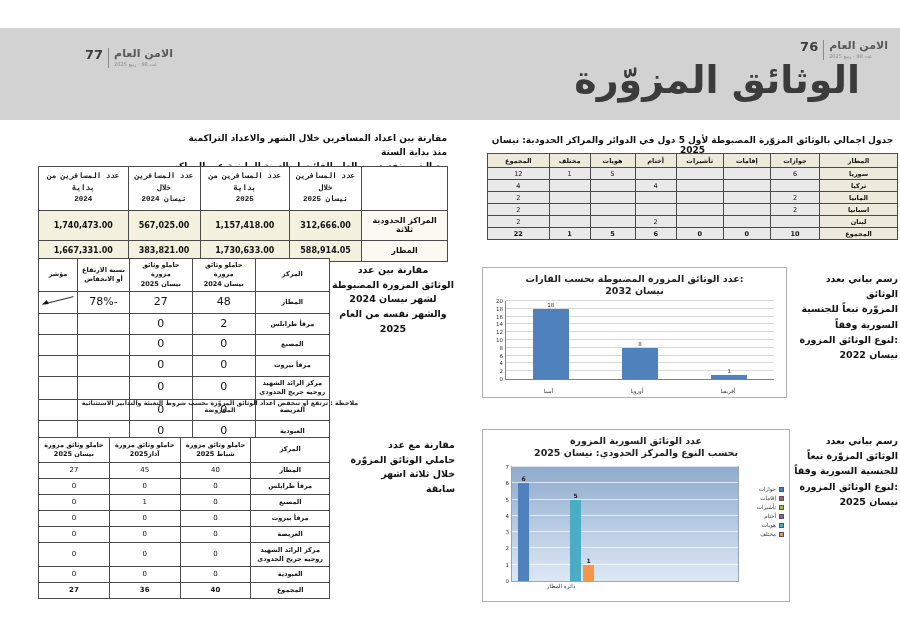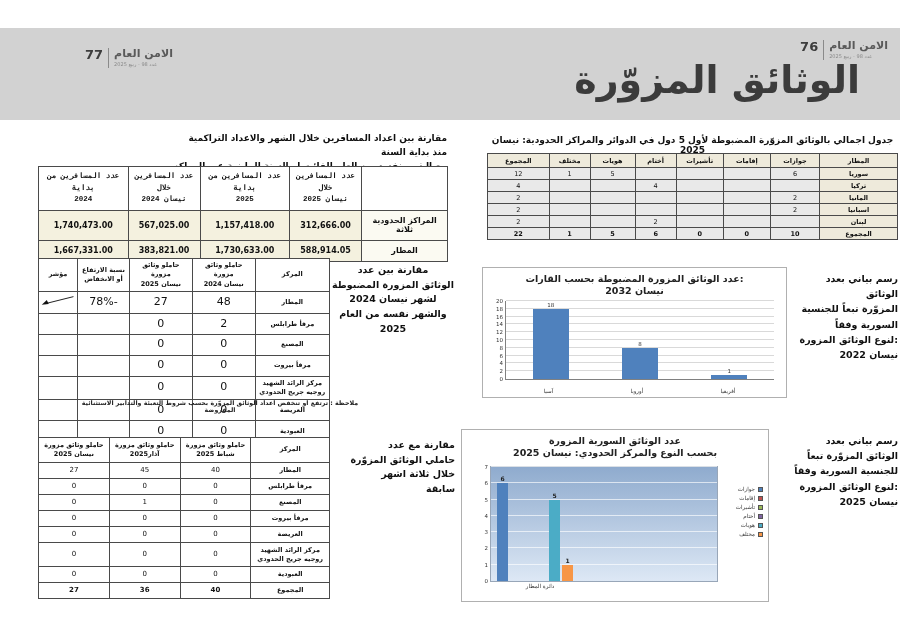--- a/index.html
+++ b/index.html
@@ -58,21 +58,21 @@
   .tbl-three{left:38px;top:437px;width:292px;}
   .tbl-three th{font-size:6.5px;font-weight:bold;background:#fff;padding:2.5px 2px;line-height:1.45;}
   .tbl-three td{font-size:7px;background:#fff;padding:2.8px 2px;line-height:1.35;}
   .tbl-three td:first-child{font-weight:bold;font-size:6.5px;}
   .tbl-three tr:last-child td{font-weight:bold;}
   .tbl-three th:nth-child(1){width:27%}.tbl-three th:nth-child(2){width:24.3%}
   .tbl-three th:nth-child(3){width:24.3%}.tbl-three th:nth-child(4){width:24.3%}
   
   .chart{position:absolute;background:#ffffff;border:1px solid #b0b0b0;}
   .chart1{left:482px;top:267px;width:303px;height:129px;}
-  .chart2{left:461px;top:429px;width:306px;height:171px;}
+  .chart2{left:482px;top:429px;width:306px;height:171px;}
   .ch-title{position:absolute;top:5px;left:0;right:0;text-align:center;font-weight:bold;
             font-size:9.5px;color:#222;white-space:pre-line;line-height:1.3;}
   
   .c1-plot{position:absolute;left:22px;right:12px;top:33px;bottom:17px;
            border-left:1px solid #808080;border-bottom:1px solid #808080;}
   .c1-grid{position:absolute;left:0;right:0;height:1px;background:#d9d9d9;}
   .c1-ylab{position:absolute;left:-15px;width:12px;text-align:right;font-size:5.5px;color:#333;}
   .c1-bars{position:absolute;left:0;right:0;top:0;bottom:0;display:flex;justify-content:space-around;align-items:flex-end;}
   .c1-slot{width:33.3%;height:100%;display:flex;flex-direction:column;align-items:center;justify-content:flex-end;}
   .c1-vlab{font-size:5.5px;color:#333;margin-bottom:1px;}

